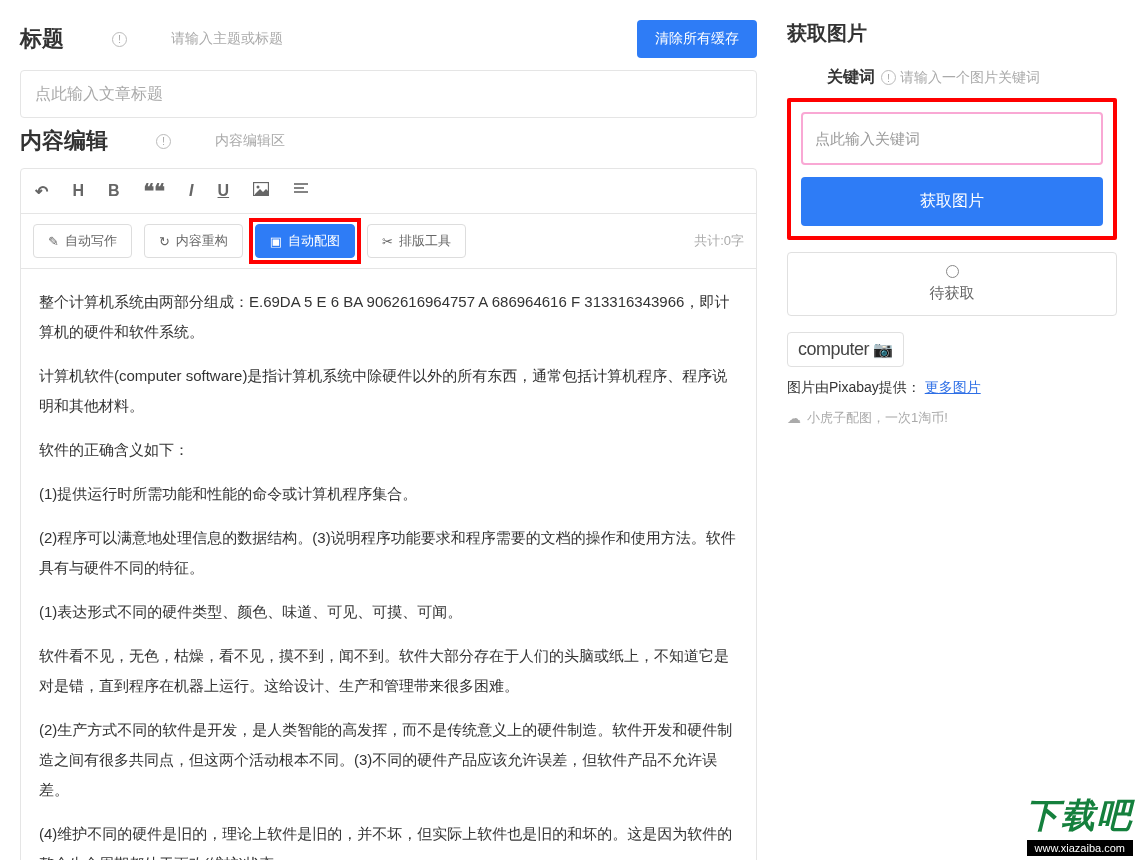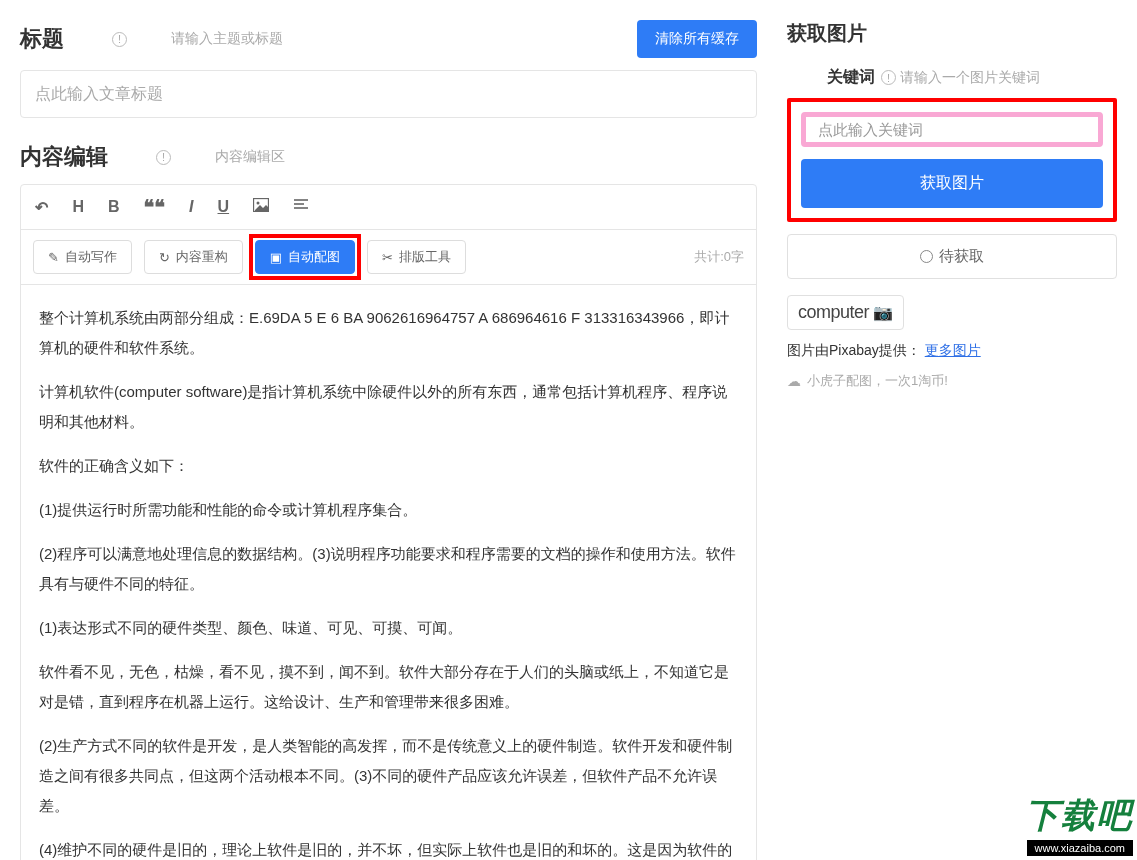--- a/index.html
+++ b/index.html
@@ -8,21 +8,21 @@
   .main { flex: 1; padding: 20px 20px 20px 20px; min-width: 0; }
   .sidebar { width: 360px; padding: 20px 20px 20px 10px; }
 
   .section-head { display: flex; align-items: center; margin-bottom: 12px; gap: 40px; }
   .section-head h2 { font-size: 22px; font-weight: 600; color: #333; margin-right: 8px; }
   .hint-icon { display: inline-flex; align-items: center; justify-content: center; width: 15px; height: 15px; border: 1px solid #bbb; border-radius: 50%; color: #aaa; font-size: 11px; margin-right: 4px; }
   .hint-text { color: #aaa; font-size: 14px; }
 
   .clear-btn { margin-left: auto; background: #2e7cf6; color: #fff; border: none; padding: 10px 18px; border-radius: 4px; font-size: 14px; cursor: pointer; }
 
-  .title-input { width: 100%; border: 1px solid #e5e5e5; border-radius: 4px; padding: 14px 14px; font-size: 16px; color: #999; margin-bottom: 24px; }
+  .title-input { width: 100%; border: 1px solid #e5e5e5; border-radius: 4px; padding: 14px 14px; font-size: 16px; color: #999; margin-bottom: 8px; }
   .title-input::placeholder { color: #aaa; }
 
   .editor-box { border: 1px solid #e5e5e5; border-radius: 4px; margin-top: 10px; }
   .toolbar { border-bottom: 1px solid #e5e5e5; padding: 8px 10px; display: flex; align-items: center; gap: 16px; }
   .tb-icon { color: #666; font-size: 16px; font-weight: 600; cursor: pointer; padding: 2px 4px; }
   .tb-bold { font-weight: 900; }
   .tb-italic { font-style: italic; }
   .tb-underline { text-decoration: underline; }
   .tb-quote { font-size: 20px; }
 
@@ -35,25 +35,25 @@
   .highlight-box-red { border: 4px solid #ff0000; padding: 2px; margin: -6px -6px; }
 
   .editor-content { padding: 18px 18px; font-size: 15px; line-height: 2.0; color: #333; }
   .editor-content p { margin-bottom: 14px; }
 
   
   .side-title { font-size: 20px; font-weight: 600; margin-bottom: 20px; }
   .kw-head { display: flex; align-items: center; margin-bottom: 10px; }
   .kw-head .kw-label { font-size: 16px; font-weight: 600; margin-right: 6px; margin-left: 40px; }
   .img-fetch-box { border: 4px solid #ff0000; padding: 10px; margin-bottom: 12px; border-radius: 2px; }
-  .kw-input { width: 100%; border: 5px solid #f9a8d4; border-radius: 4px; padding: 4px 12px; font-size: 15px; margin-bottom: 12px; }
+  .kw-input { width: 100%; border: 2px solid #f9a8d4; border-radius: 4px; padding: 16px 12px; font-size: 15px; margin-bottom: 12px; }
   .kw-input::placeholder { color: #999; }
   .fetch-btn { width: 100%; background: #2e7cf6; color: #fff; border: none; padding: 14px 0; border-radius: 4px; font-size: 16px; cursor: pointer; }
 
-  .pending-btn { width: 100%; border: 1px solid #e0e0e0; background: #fff; color: #666; padding: 12px 0; border-radius: 4px; font-size: 15px; cursor: pointer; display: flex; align-items: center; justify-content: center; gap: 6px; margin-bottom: 16px; }
+  .pending-btn { width: 100%; border: 1px solid #e0e0e0; background: #fff; color: #666; padding: 12px 0; border-radius: 4px; font-size: 15px; cursor: pointer; display: flex; align-items: center; justify-content: center; gap: 6px; margin-bottom: 16px; flex-direction: column; }
   .pending-btn .circle { width: 13px; height: 13px; border: 1.5px solid #888; border-radius: 50%; display: inline-block; }
 
   .pixabay-badge { display: inline-flex; align-items: center; gap: 4px; border: 1px solid #e0e0e0; border-radius: 4px; padding: 6px 10px; margin-bottom: 12px; color: #444; }
   .pixabay-badge .pb-text { font-family: Arial, sans-serif; font-weight: 500; font-size: 18px; letter-spacing: -0.5px; }
   .pixabay-badge .cam { font-size: 16px; }
 
   .provider-line { font-size: 14px; color: #333; margin-bottom: 12px; }
   .provider-line a { color: #2e6fe6; text-decoration: underline; }
 
   .tip-line { display: flex; align-items: center; gap: 6px; color: #aaa; font-size: 13px; }

